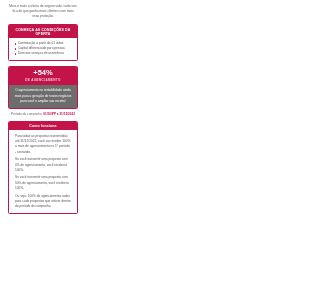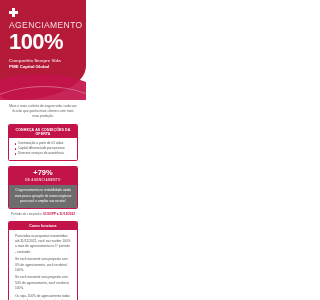--- a/index.html
+++ b/index.html
@@ -165,49 +165,35 @@
     color: #555;
     margin-bottom: 2.6px;
   }
   .how-p:last-child { margin-bottom: 0; }
 </style>
 </head>
 <body>
 
 <div class="page">
 
-  <div class="hero">
-    <div class="hero-shape"></div>
-    <div class="hero-swoosh"></div>
-    <div class="hero-swoosh2"></div>
-    <div class="hero-inner">
-      <div class="plus-icon"></div>
-      <div class="hero-kicker">AGENCIAMENTO</div>
-      <div class="hero-title">100%</div>
-      <div class="hero-sub">
-        <div class="l1">Companhia Sempre Vida</div>
-        <div class="l2">PME Capital Global</div>
-      </div>
-    </div>
-  </div>
 
   <div class="intro">Mais e mais a oferta de seguro vida: cada vez fica de que ganha mais clientes com mais essa proteção.</div>
 
   <div class="card">
     <div class="card-head">CONHEÇA AS CONDIÇÕES DA OFERTA</div>
     <div class="card-body">
       <div class="bullet">Contratação a partir de 01 vidas</div>
       <div class="bullet">Capital diferenciado para pessoa</div>
       <div class="bullet">Diversos serviços de assistência</div>
     </div>
   </div>
 
   <div class="highlight">
     <div class="hl-top">
-      <div class="hl-big">+79%</div>
+      <div class="hl-big">+54%</div>
       <div class="hl-small">DE AGENCIAMENTO</div>
     </div>
     <div class="hl-body">O agenciamento na rentabilidade ainda mais para a geração de novos negócios para você e ampliar sua receita!</div>
   </div>
 
   <div class="period">
     <span>Período da campanha:</span>
     <b>01/10/PP a 31/12/2022</b>
   </div>
 

